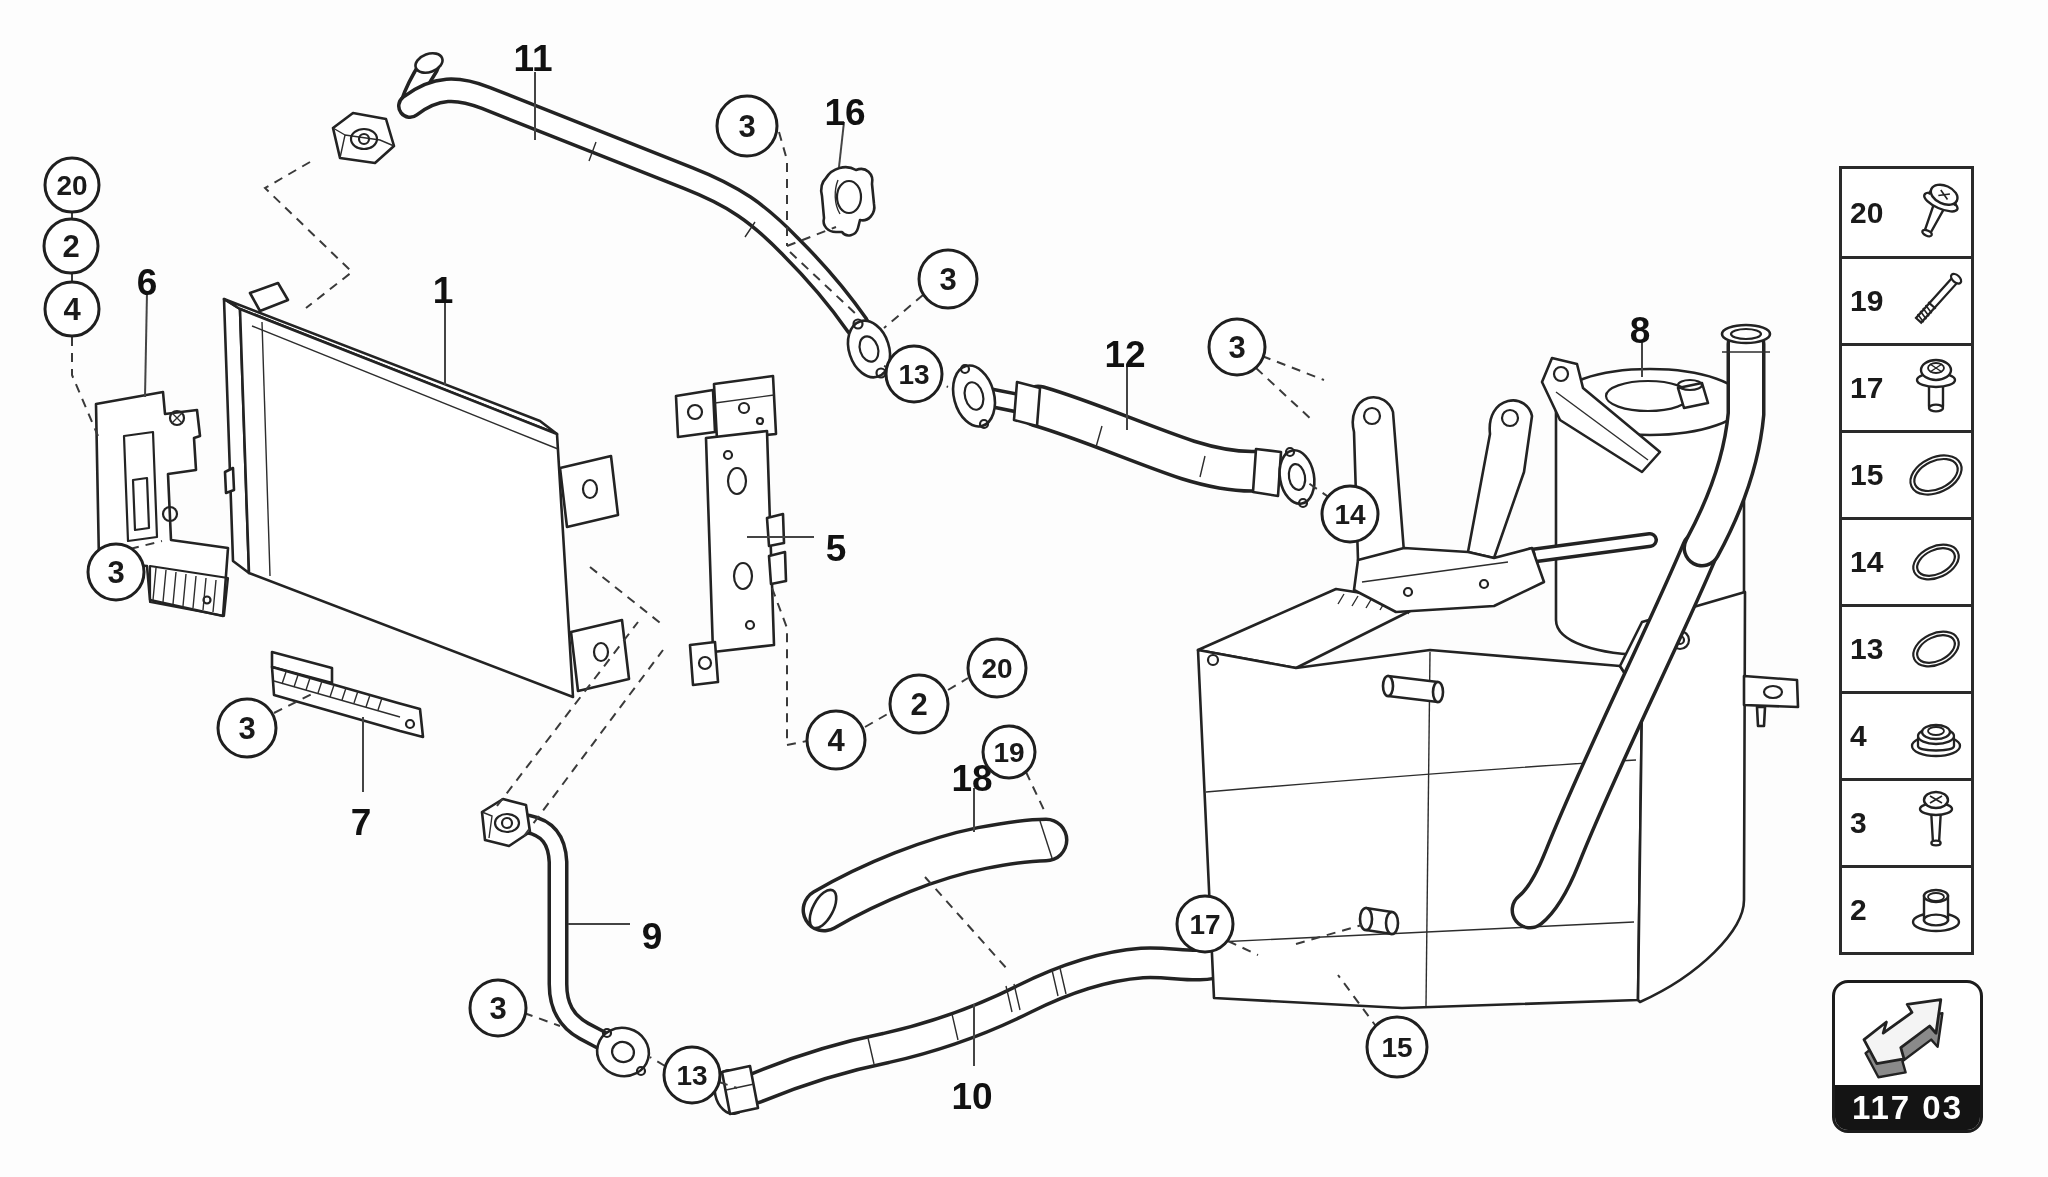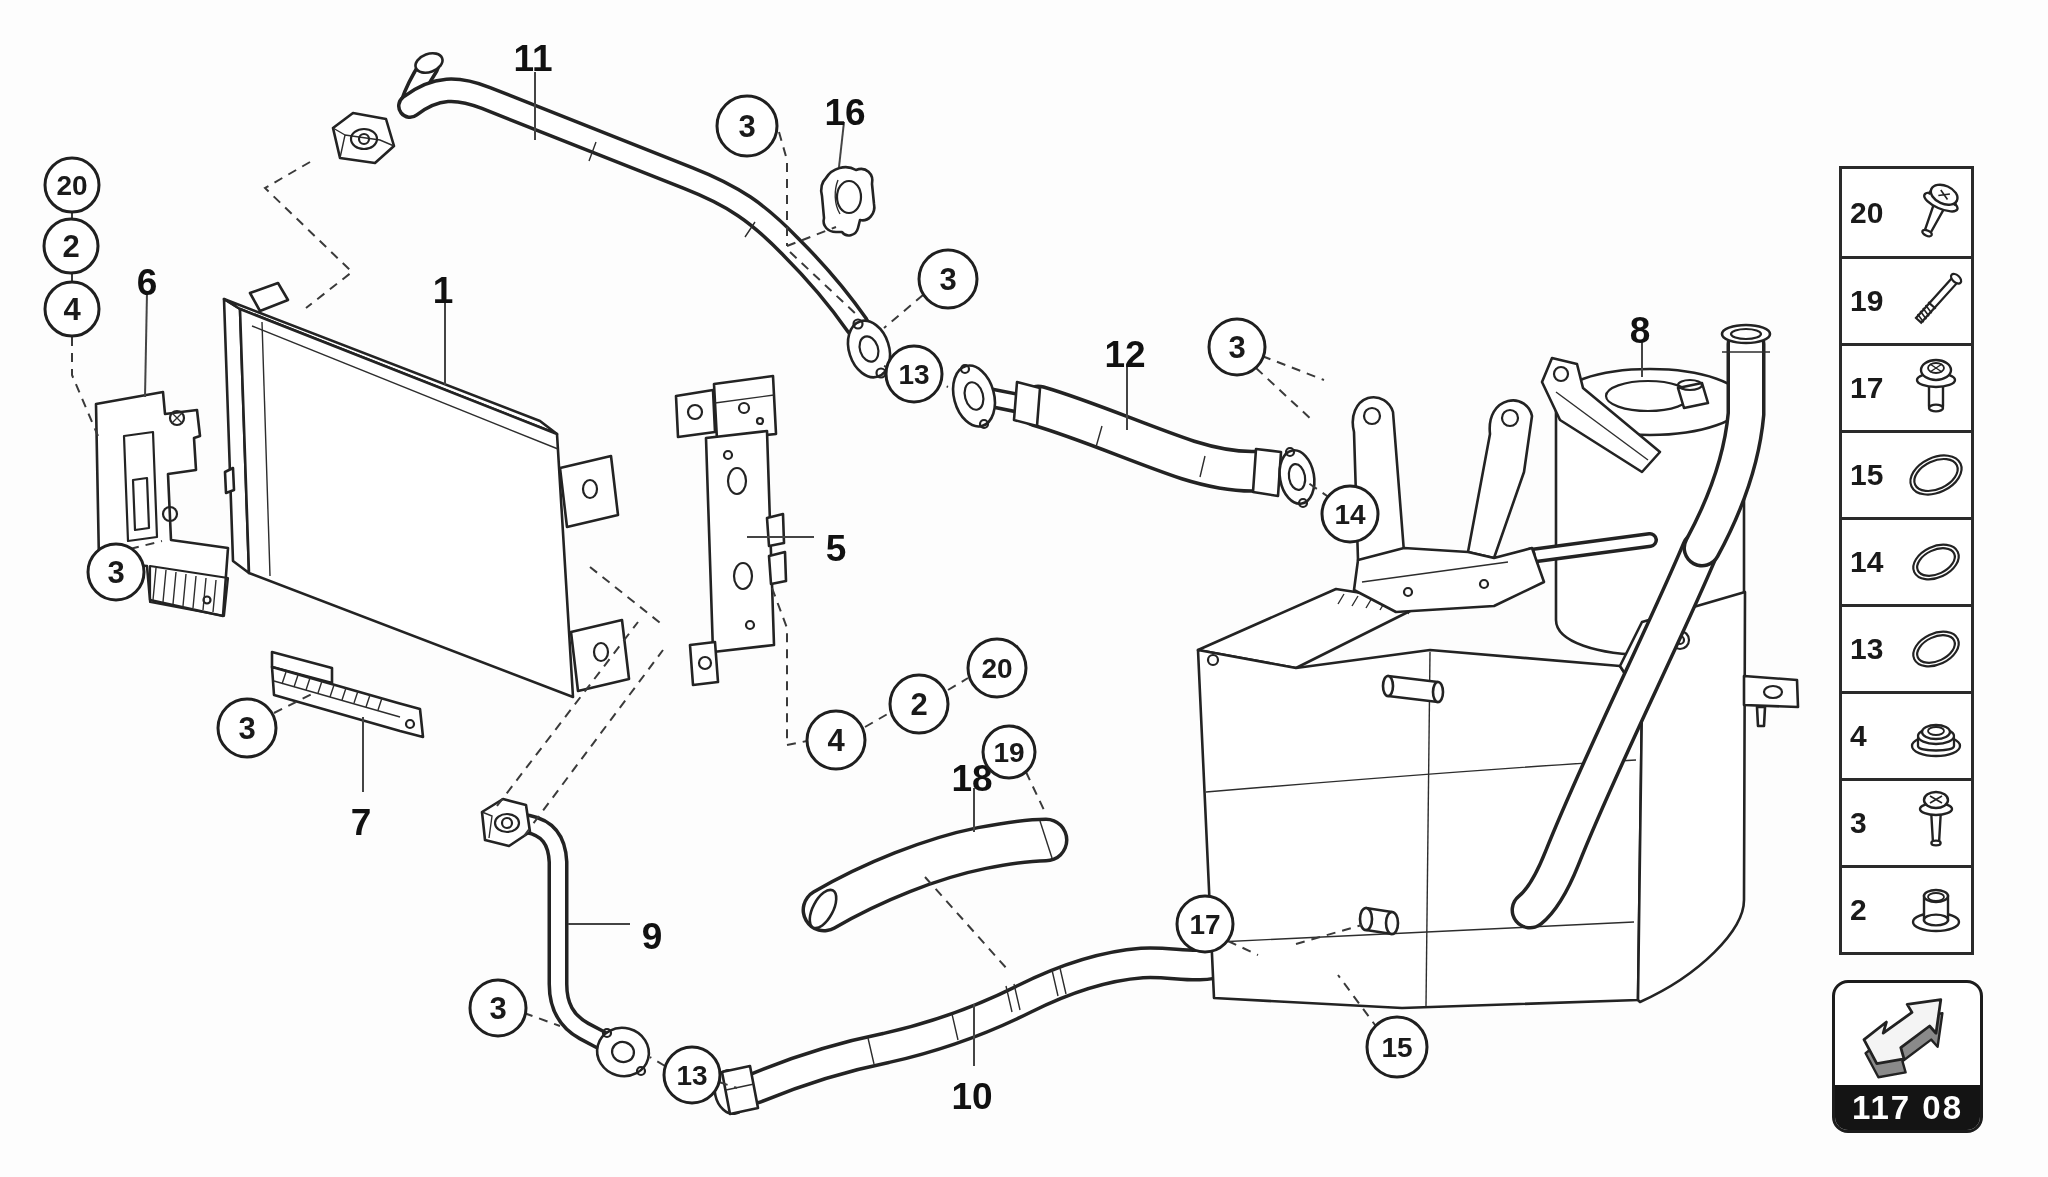--- a/index.html
+++ b/index.html
@@ -470,16 +470,16 @@
       </div>
     </div>
 
 <div class="code-card">
   <div class="code-art">
     <svg width="120" height="96" viewBox="0 0 150 110">
       <path d="M20,70 L48,48 L44,62 L80,36 L74,26 L116,20 L110,62 L102,53 L66,80 L70,94 L36,100 Z" fill="#8a8a8a" stroke="#222" stroke-width="3" stroke-linejoin="round" transform="translate(2,9)"></path>
       <path d="M20,62 L48,40 L44,54 L80,28 L74,18 L116,12 L110,54 L102,45 L66,72 L70,86 L36,92 Z" fill="#f4f4f4" stroke="#222" stroke-width="3.5" stroke-linejoin="round"></path>
     </svg>
   </div>
-  <div class="code-band">117 08</div>
+  <div class="code-band">117 03</div>
 </div>
 
 </div>
 
 </body></html>

